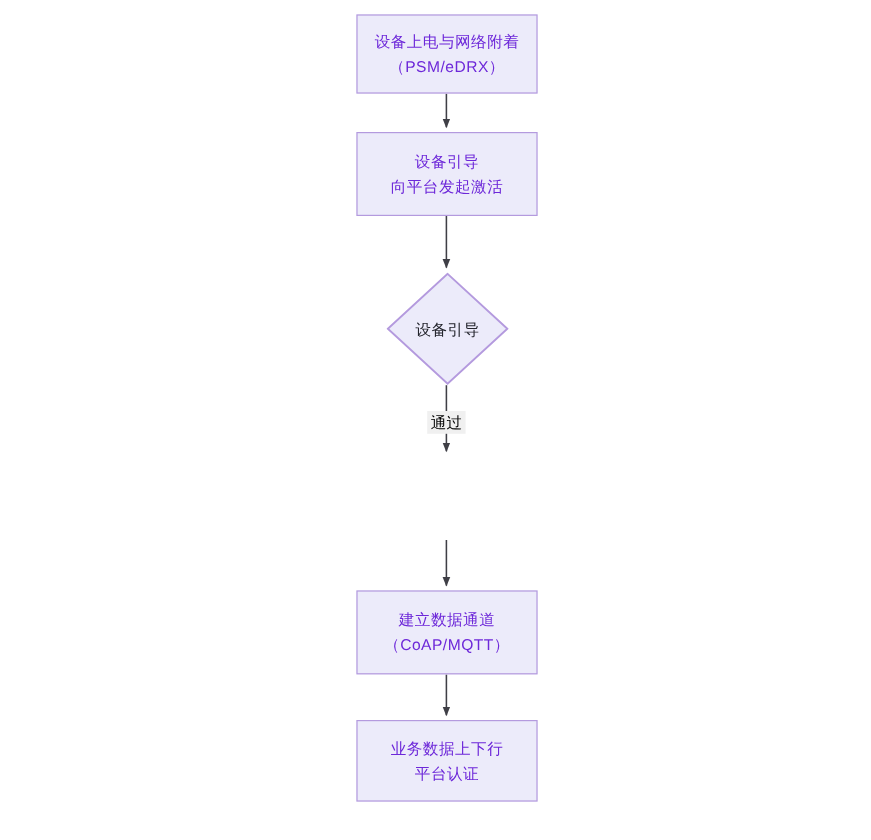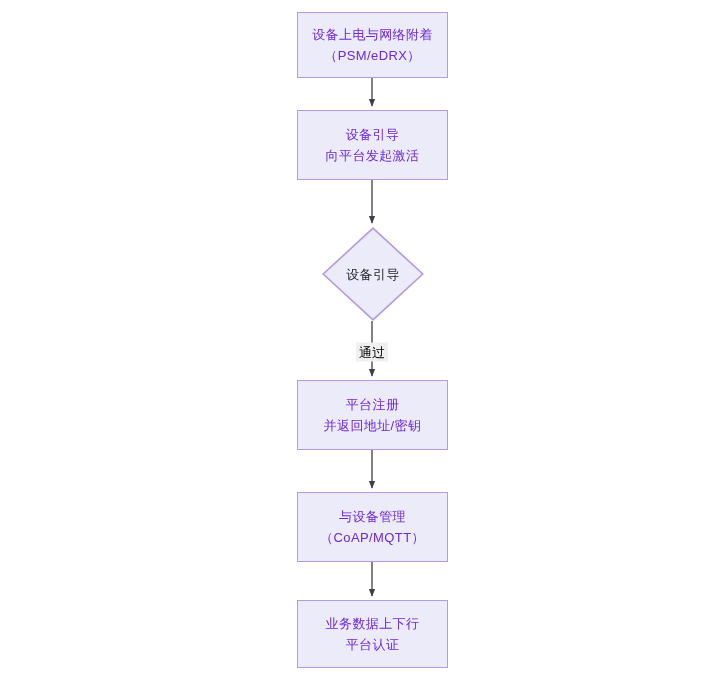--- a/index.html
+++ b/index.html
@@ -123,27 +123,23 @@
 
   <div class="node-diamond" style="left:322px; top:227px; width:102px; height:94px;">
     <svg class="diamond-shape" viewBox="0 0 102 94" preserveAspectRatio="none" xmlns="http://www.w3.org/2000/svg">
       <polygon points="51,1.2 100.8,47 51,92.8 1.2,47" fill="#ecebfa" stroke="#b49ade" stroke-width="1.6"></polygon>
     </svg>
     <span class="diamond-label">设备引导</span>
   </div>
 
   <div class="edge-label" style="left:372px; top:352px;">通过</div>
 
-  <div class="node-box" style="left:297px; top:380px; width:151px; height:70px;">
-    <span class="line">平台注册</span>
-    <span class="line">并返回地址/密钥</span>
-  </div>
 
   <div class="node-box" style="left:297px; top:492px; width:151px; height:70px;">
-    <span class="line">与设备管理</span>
+    <span class="line">建立数据通道</span>
     <span class="line">（CoAP/MQTT）</span>
   </div>
 
   <div class="node-box" style="left:297px; top:600px; width:151px; height:68px;">
     <span class="line">业务数据上下行</span>
     <span class="line">平台认证</span>
   </div>
 
 </div>
 

